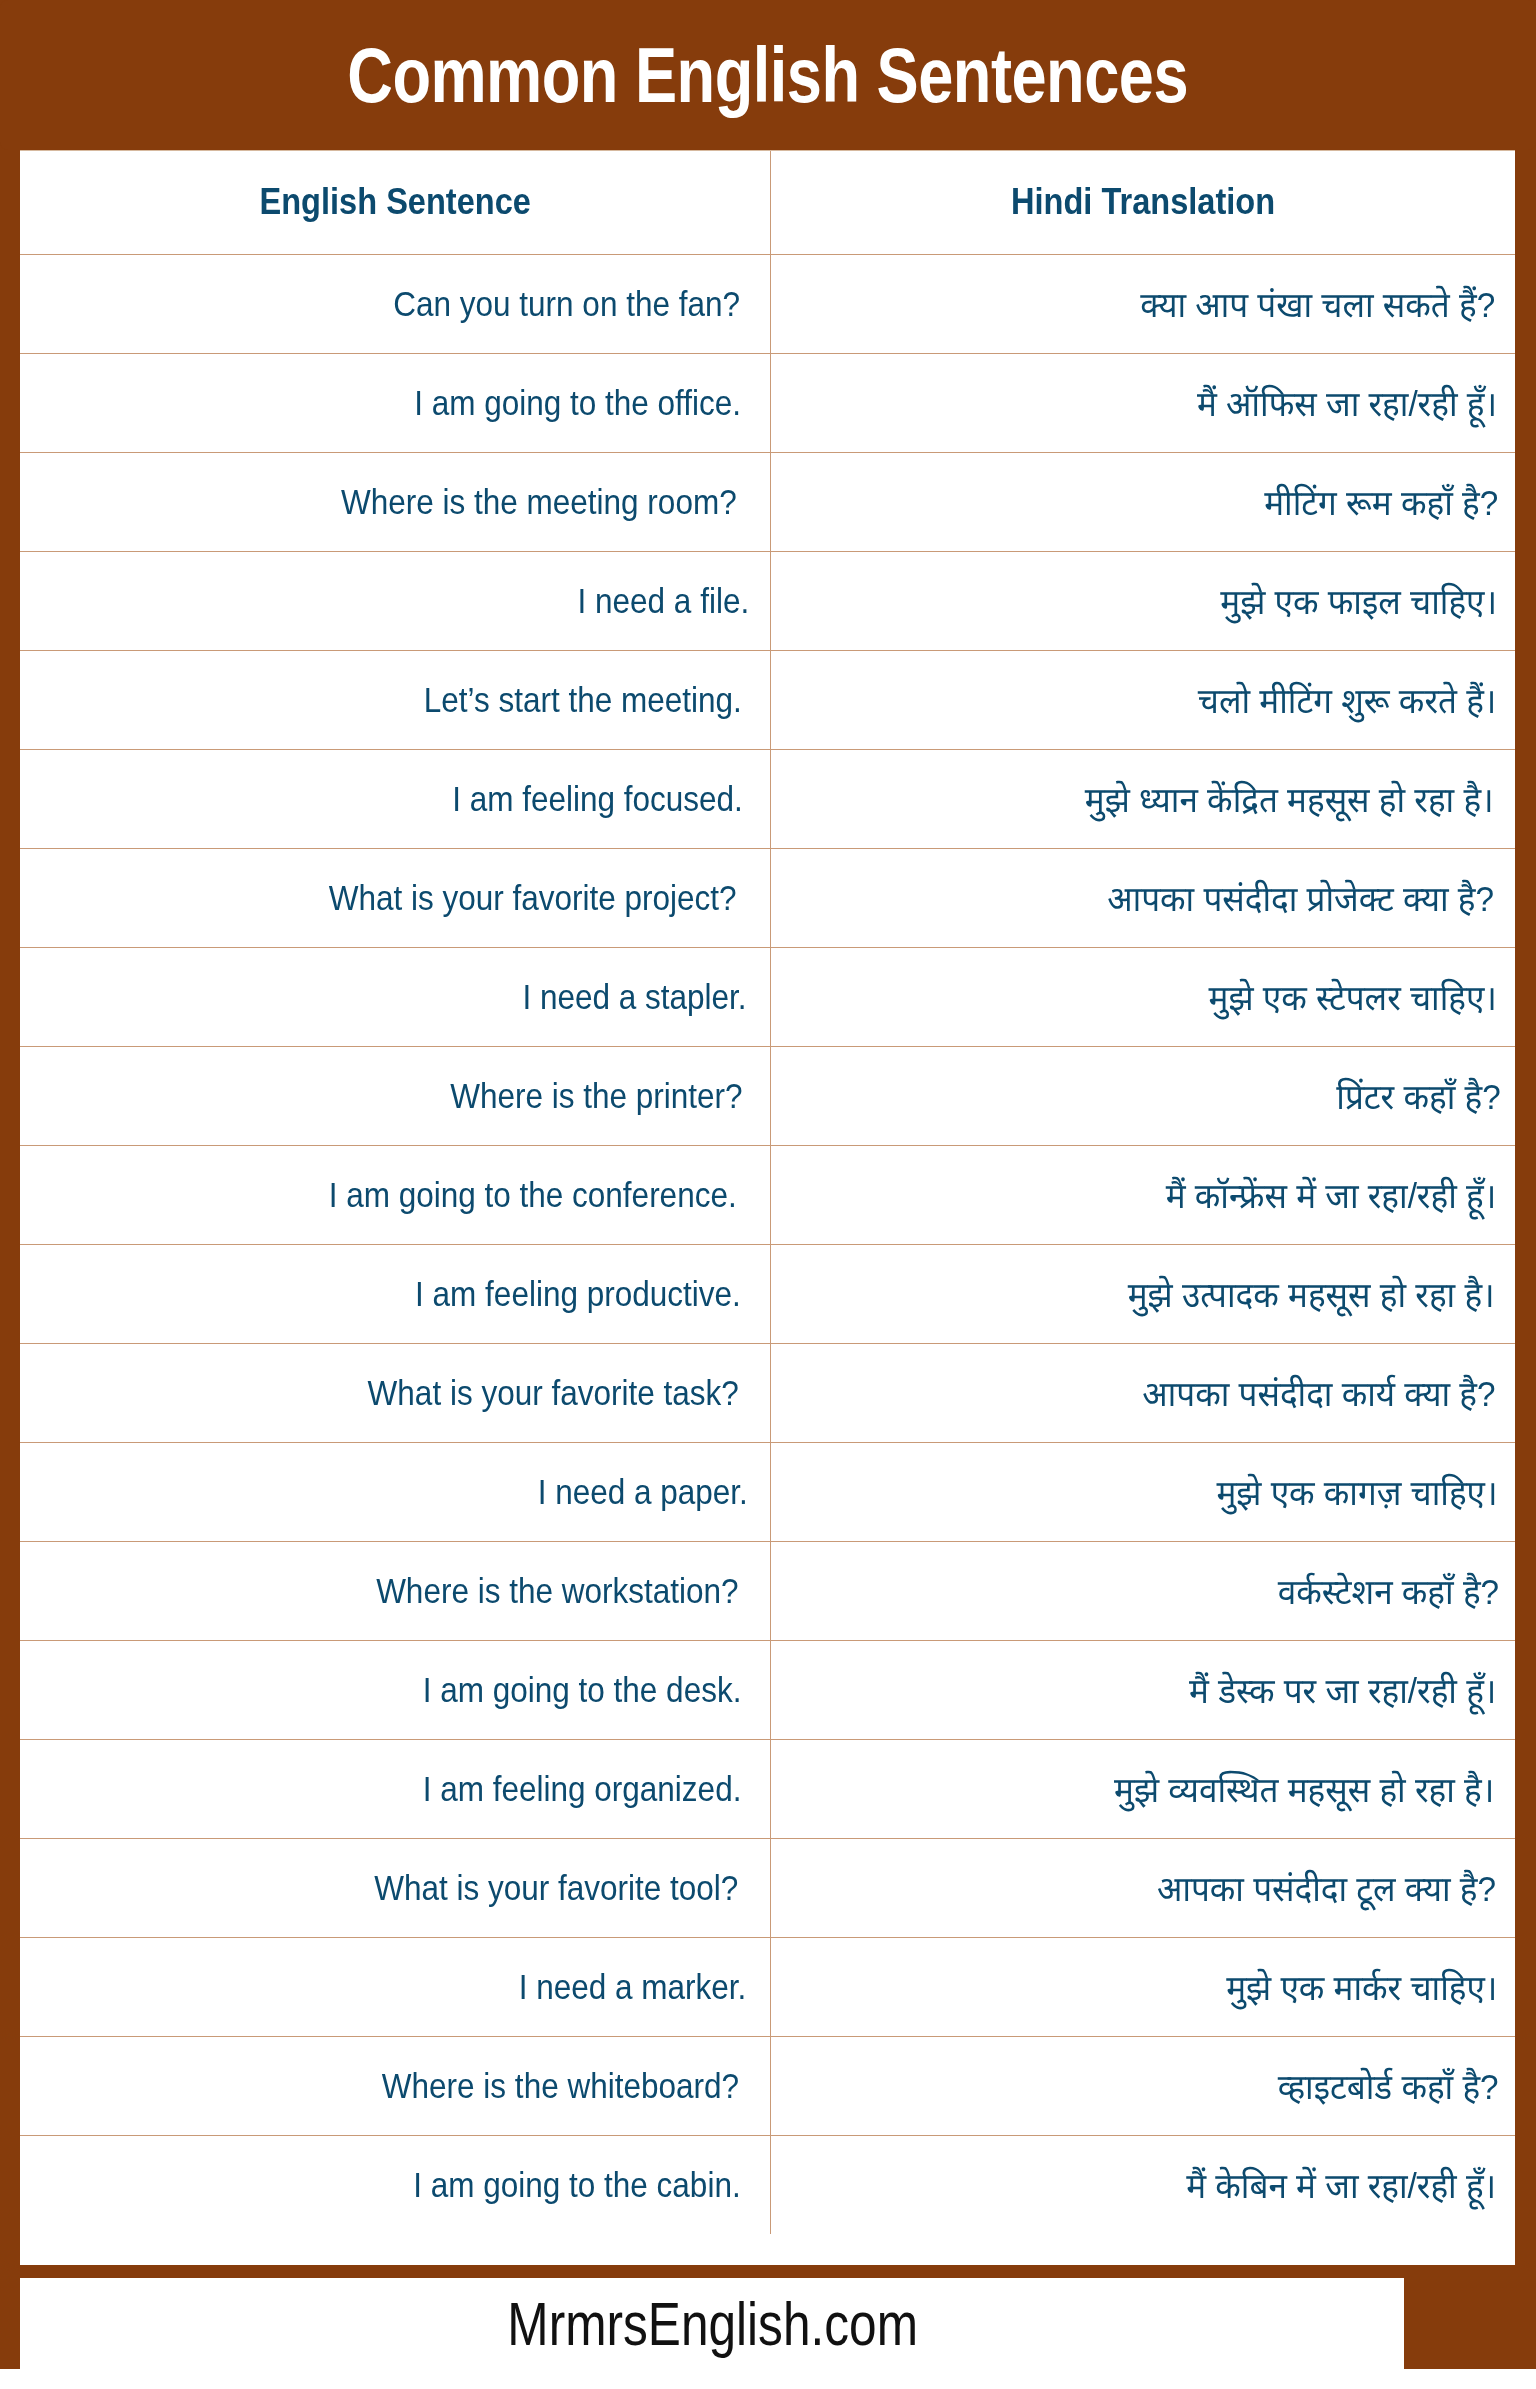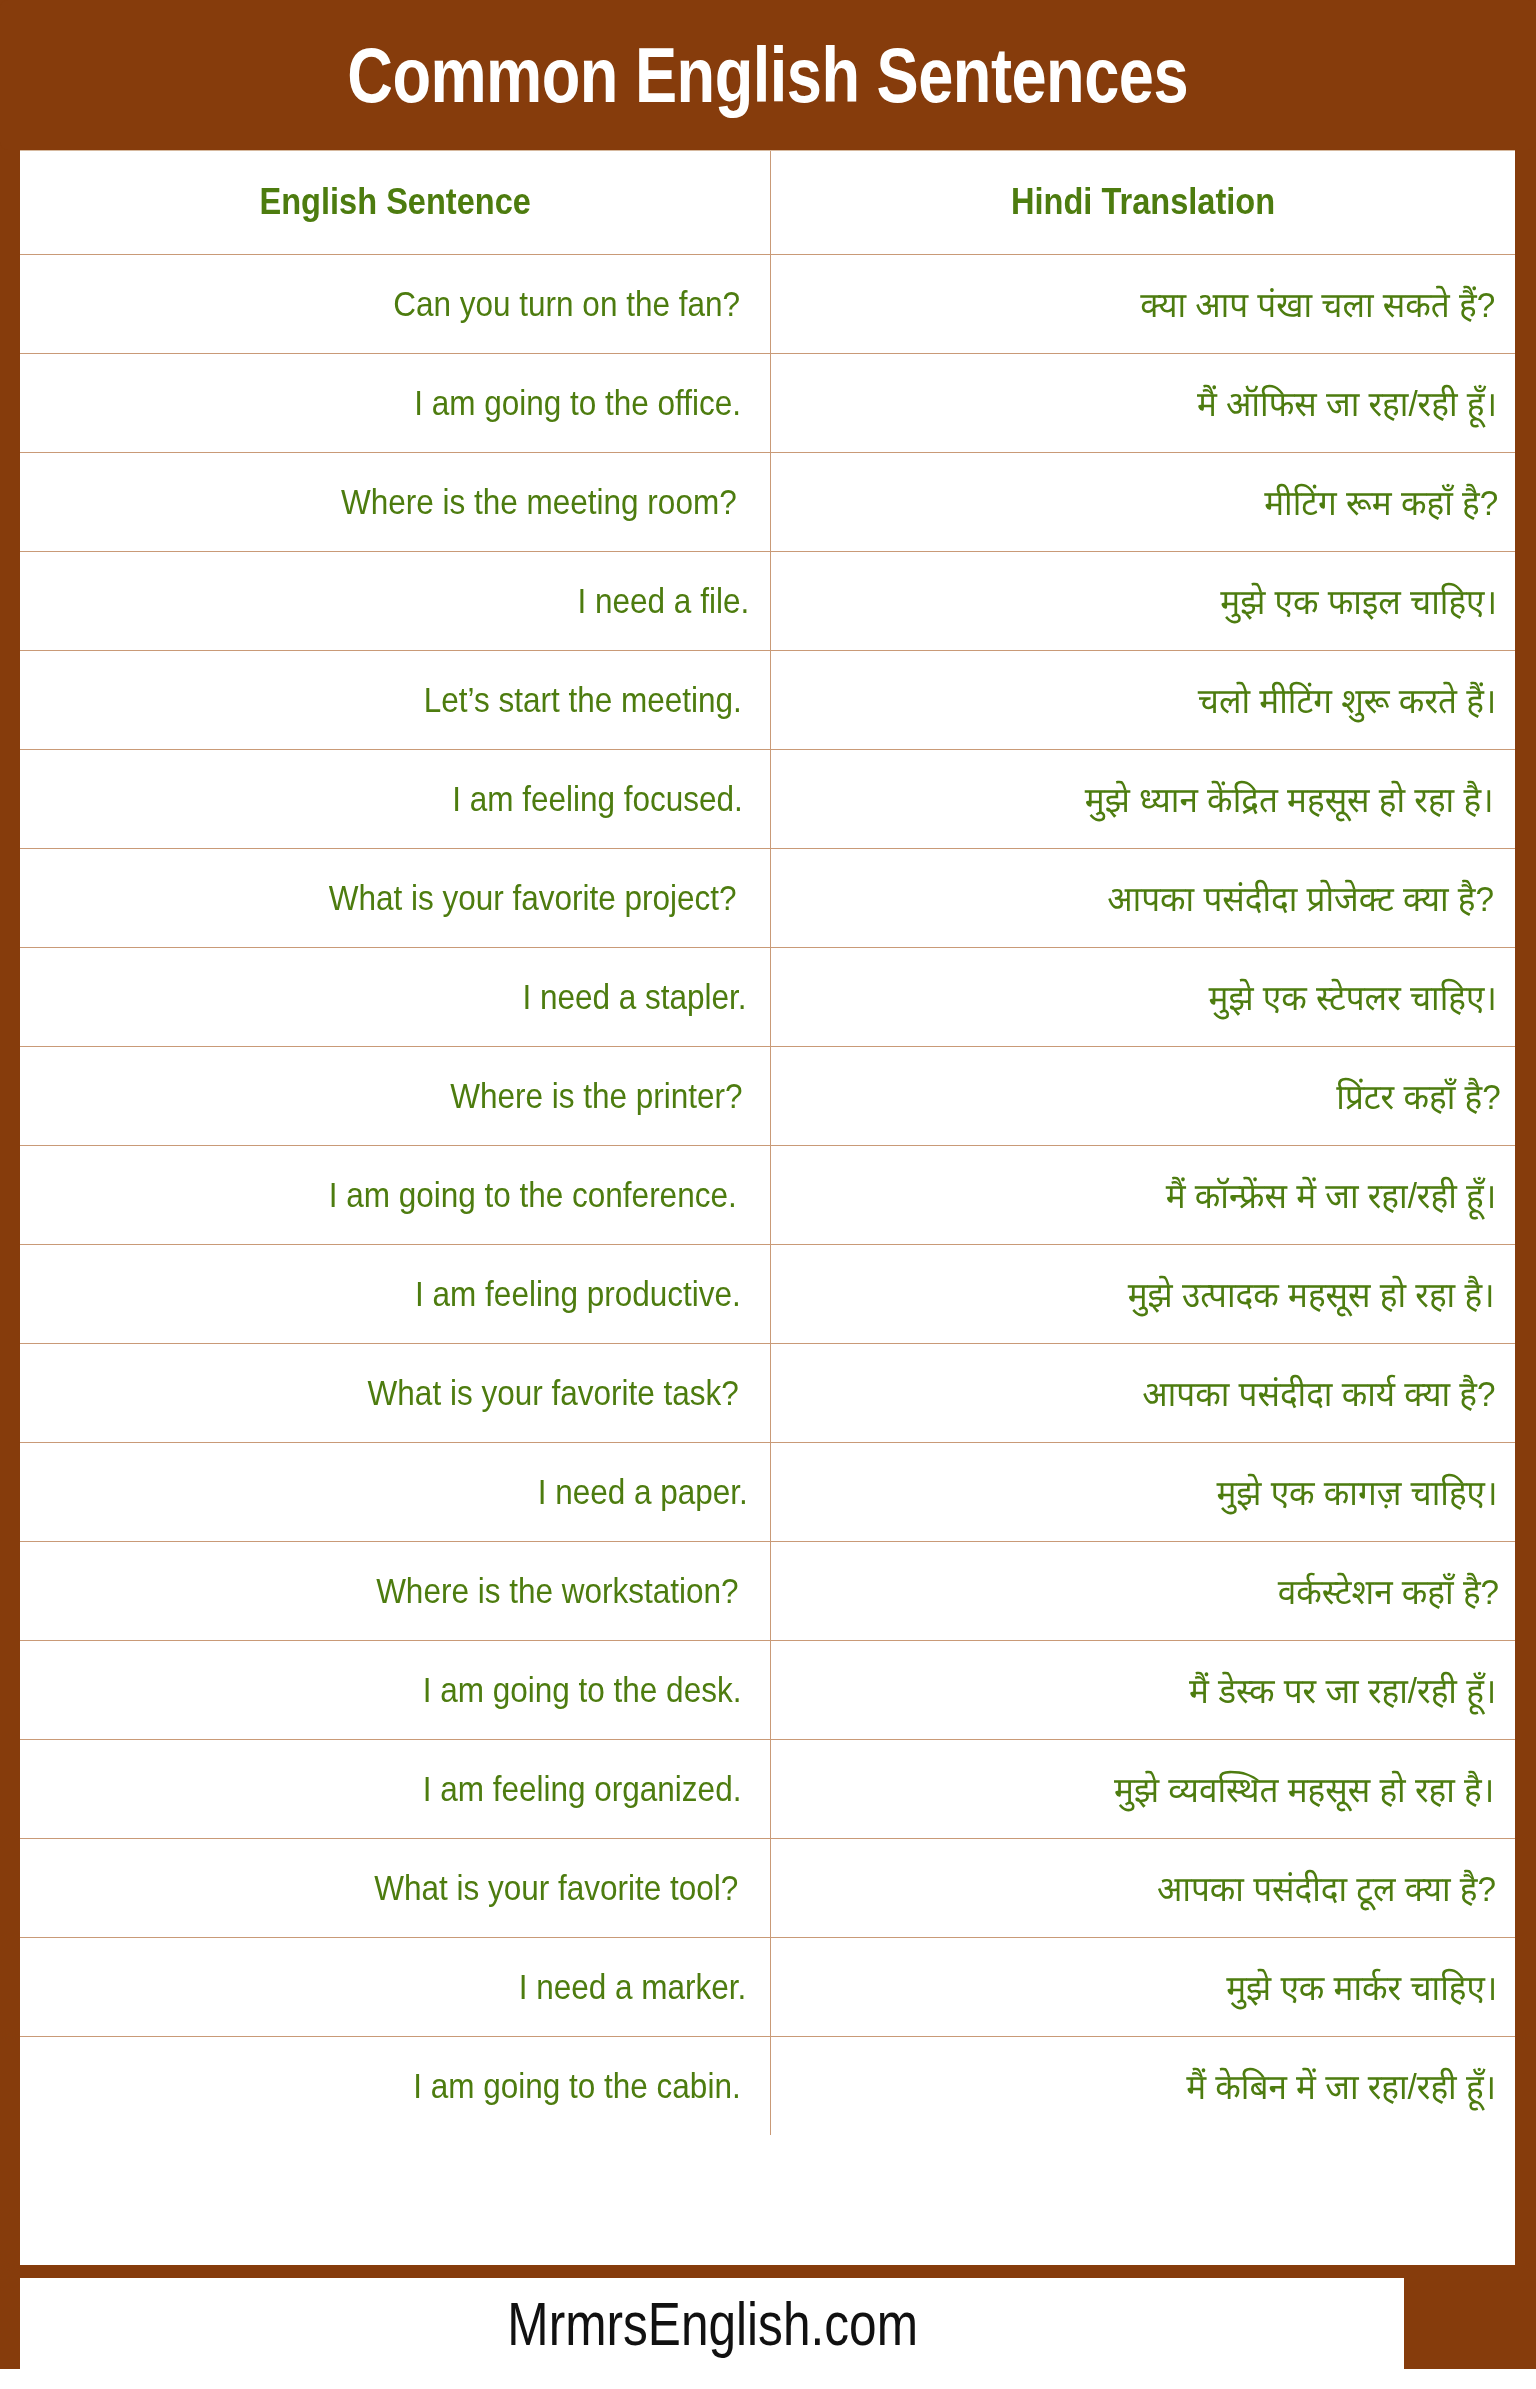--- a/index.html
+++ b/index.html
@@ -52,21 +52,21 @@
   .tbl col.c1{width:750px;}
   .tbl col.c2{width:745px;}
 
   .tbl td{
     border-right:1.8px solid #c99a77;
     border-bottom:1.8px solid #c99a77;
     text-align:center;
     vertical-align:middle;
     padding:0 10.8px;
     box-sizing:border-box;
-    color:#4d7c0f;
+    color:#0c4a6e;
     background:#ffffff;
   }
   .tbl td:last-child{border-right:none;}
 
   .hdr-row td{
     height:103px;
     font-size:37px;
     font-weight:bold;
     letter-spacing:0px;
   }
@@ -199,20 +199,24 @@
           </tr>
           <tr class="data-row">
             <td><span class="sq">What is your favorite tool?</span></td>
             <td class="hi"><span class="sq">आपका पसंदीदा टूल क्या है?</span></td>
           </tr>
           <tr class="data-row">
             <td><span class="sq">I need a marker.</span></td>
             <td class="hi"><span class="sq">मुझे एक मार्कर चाहिए।</span></td>
           </tr>
           <tr class="data-row">
+            <td><span class="sq">Where is the whiteboard?</span></td>
+            <td class="hi"><span class="sq">व्हाइटबोर्ड कहाँ है?</span></td>
+          </tr>
+          <tr class="data-row">
             <td><span class="sq">I am going to the cabin.</span></td>
             <td class="hi"><span class="sq">मैं केबिन में जा रहा/रही हूँ।</span></td>
           </tr>
         </tbody>
     </table>
   </div>
 
   <div class="band"></div>
 
   <div class="footer">

